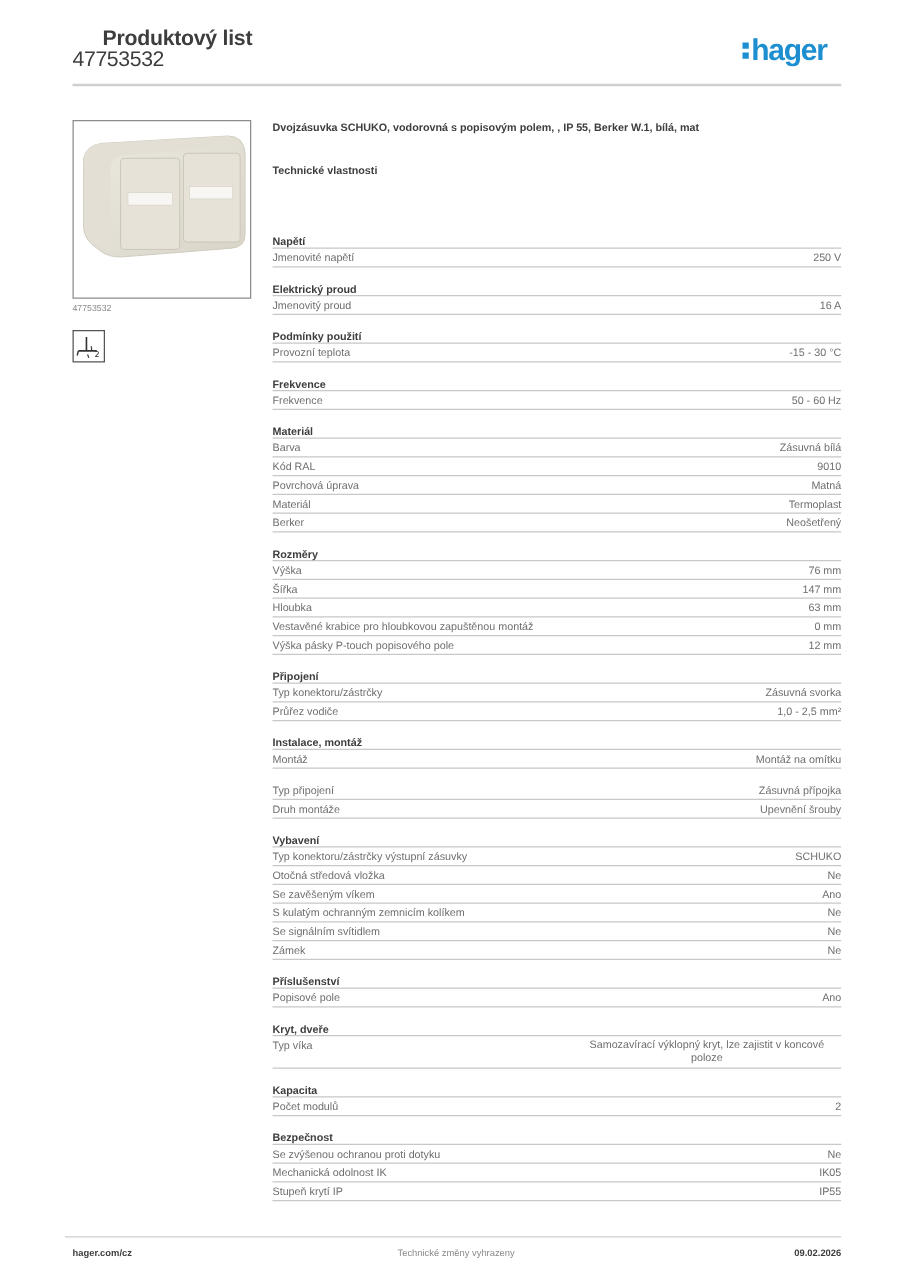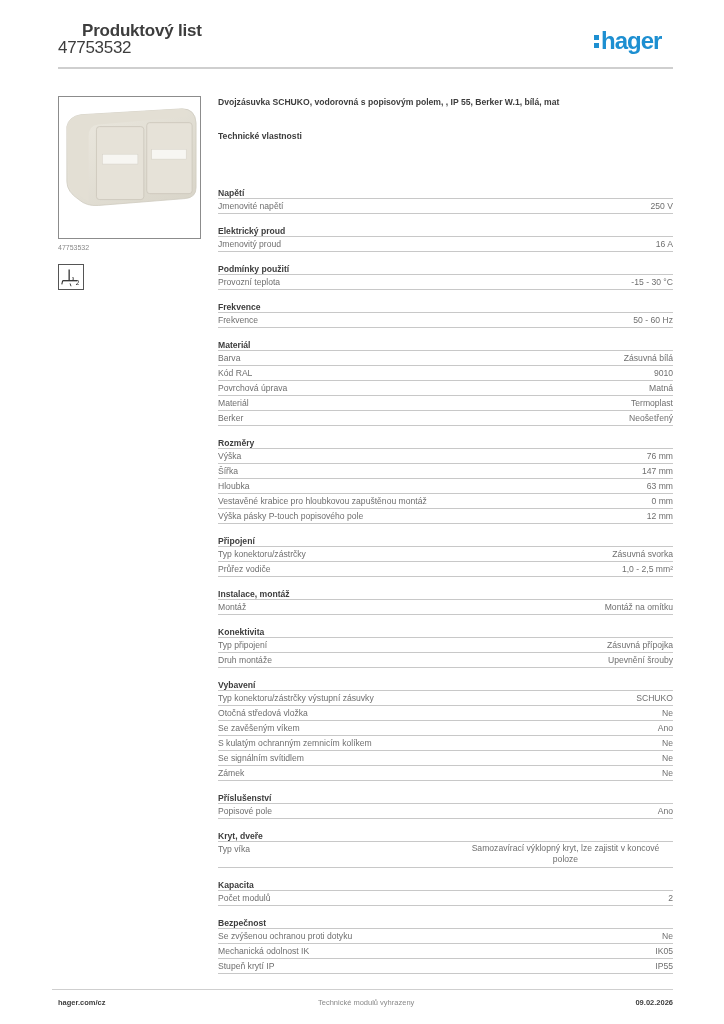--- a/index.html
+++ b/index.html
@@ -163,21 +163,20 @@
       </div>
     </div>
     <div class="section">
       <div class="section-title">Instalace, montáž</div>
       <div class="row">
         <span class="label">Montáž</span>
         <span class="value">Montáž na omítku</span>
       </div>
     </div>
     <div class="section">
-      <div class="section-title">Konektivita</div>
       <div class="row">
         <span class="label">Typ připojení</span>
         <span class="value">Zásuvná přípojka</span>
       </div>
       <div class="row">
         <span class="label">Druh montáže</span>
         <span class="value">Upevnění šrouby</span>
       </div>
     </div>
     <div class="section">
@@ -240,14 +239,14 @@
       </div>
       <div class="row">
         <span class="label">Stupeň krytí IP</span>
         <span class="value">IP55</span>
       </div>
     </div>
   </div>
 
 <div class="footer-rule"></div>
 <div class="footer-left">hager.com/cz</div>
-<div class="footer-center">Technické modulů vyhrazeny</div>
+<div class="footer-center">Technické změny vyhrazeny</div>
 <div class="footer-right">09.02.2026</div>
 
 </body></html>

